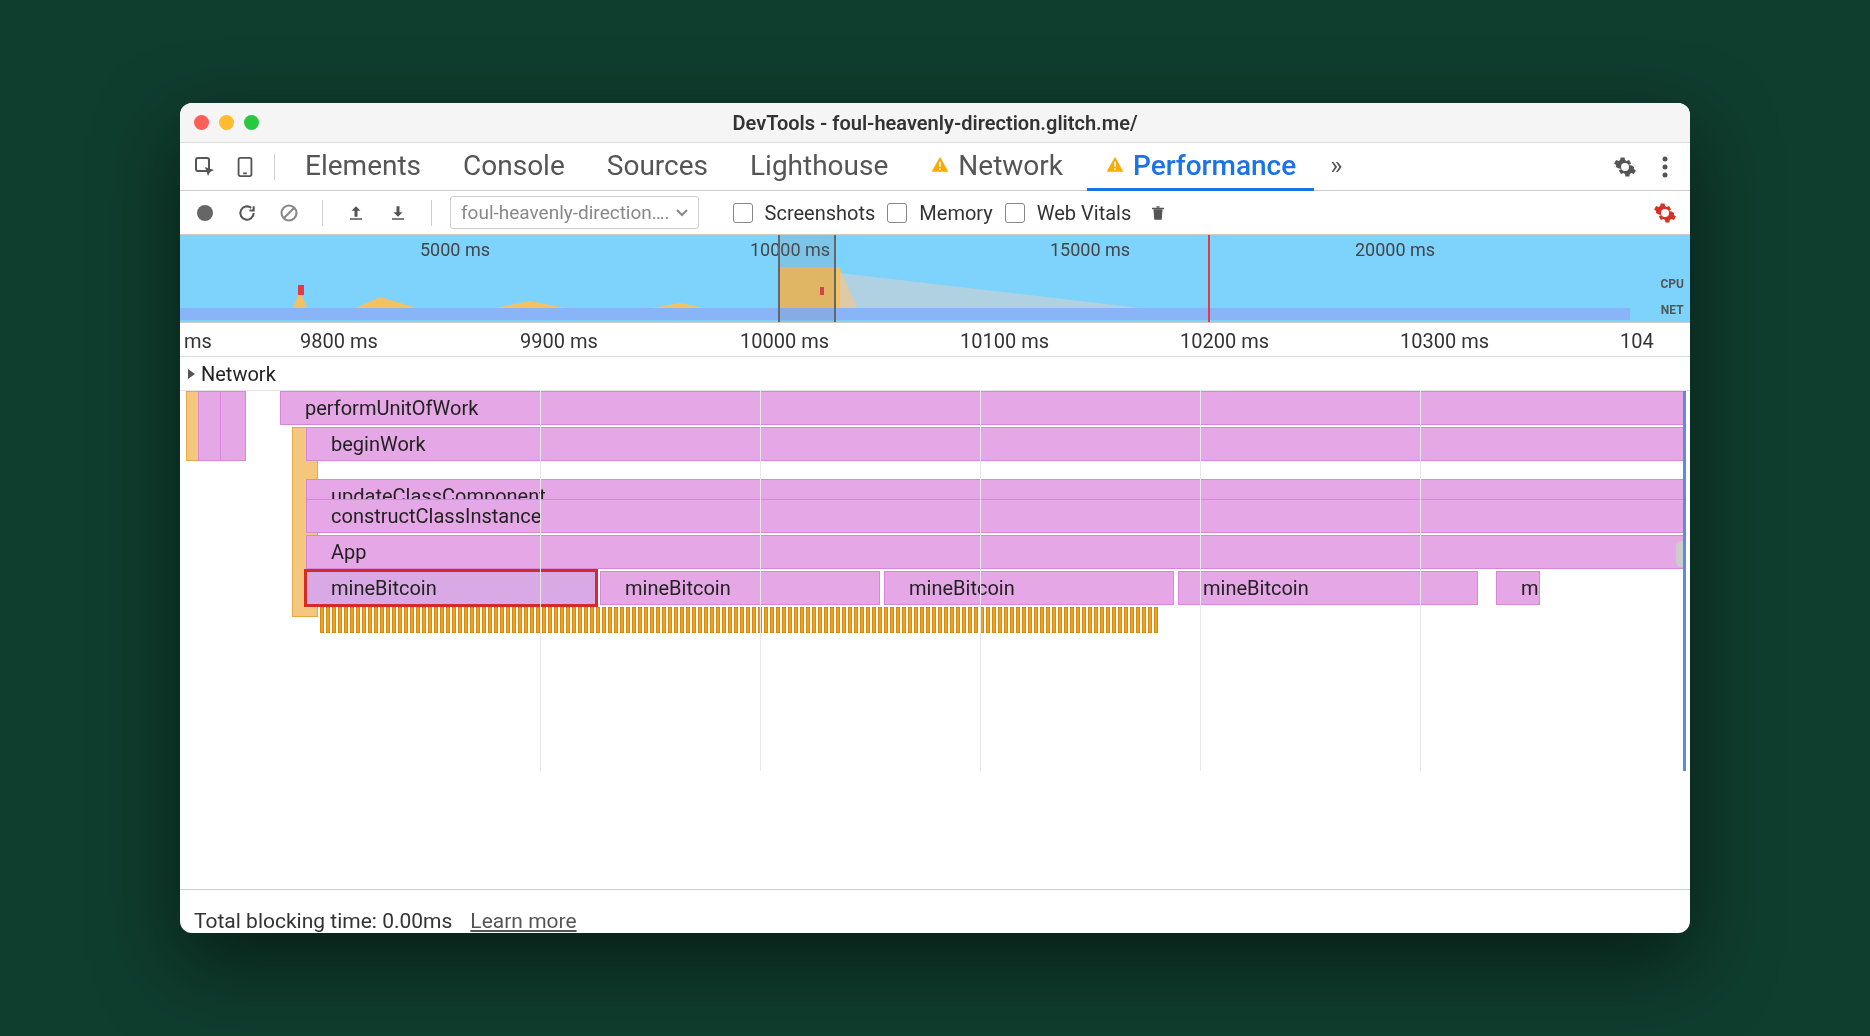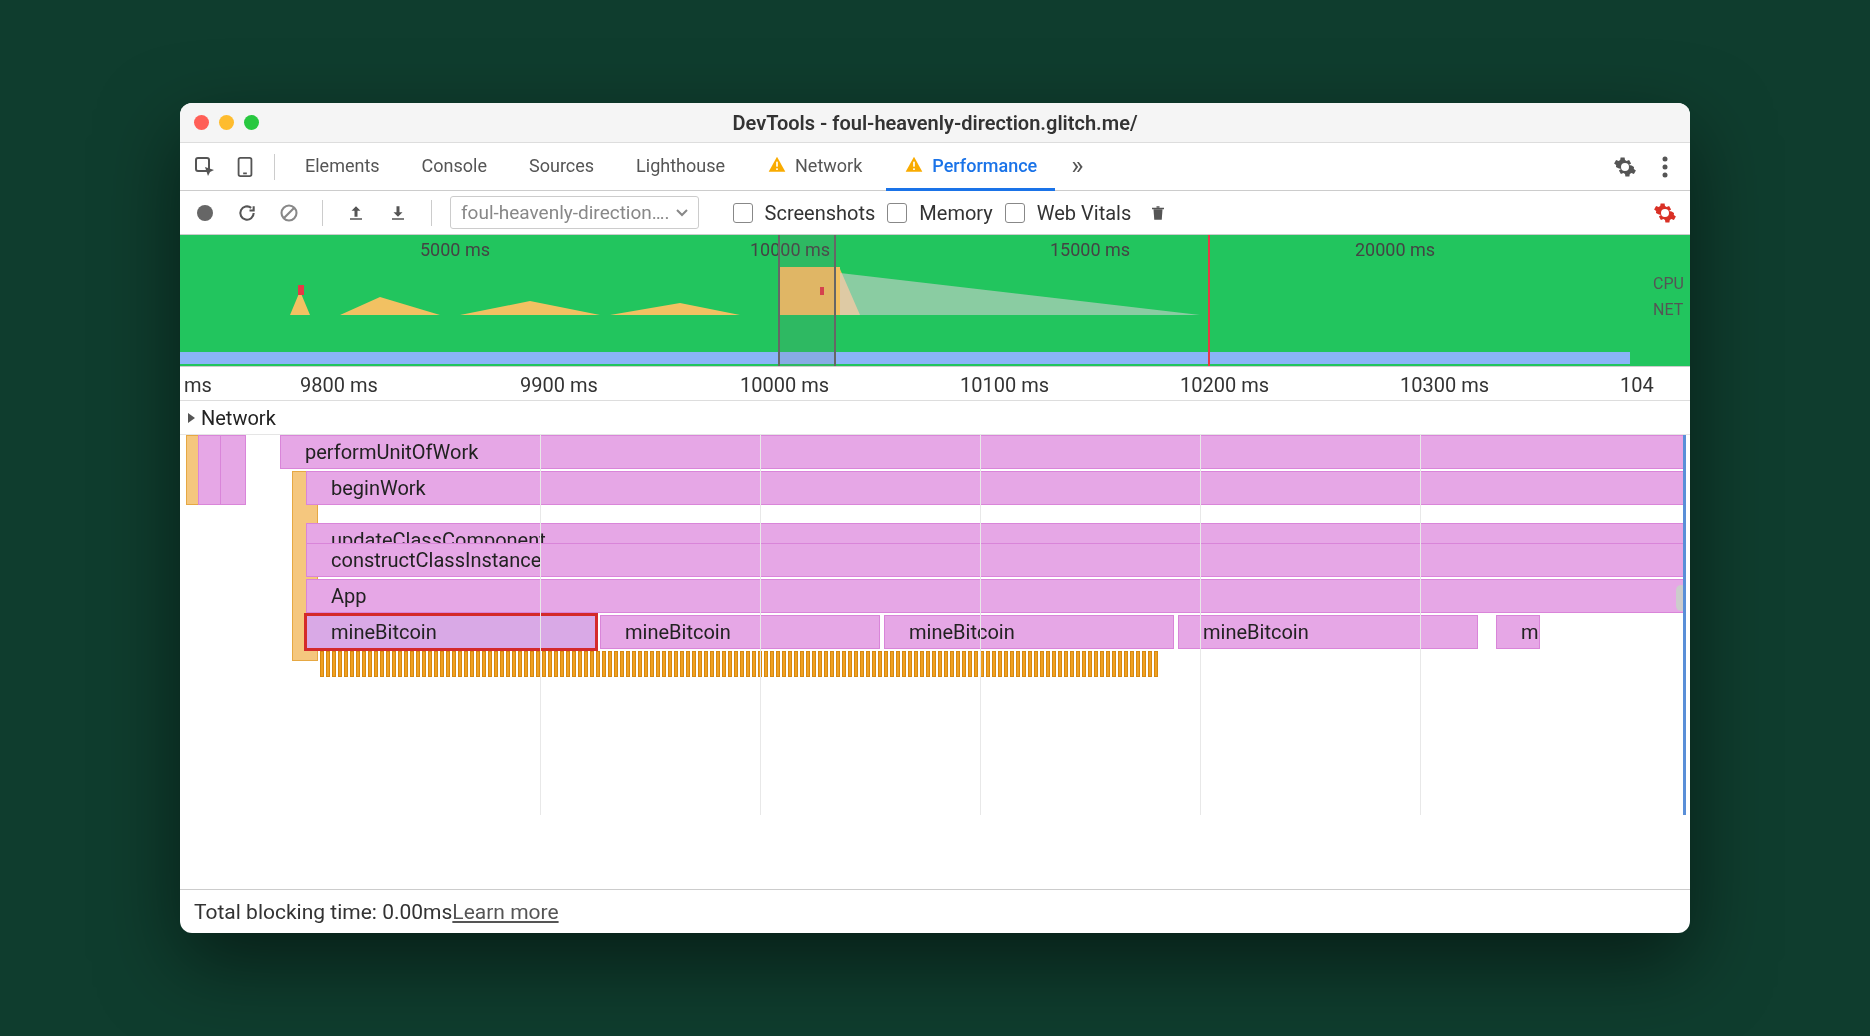--- a/index.html
+++ b/index.html
@@ -6,46 +6,46 @@
 body { background:#0f3d2e; width:1870px; height:1036px; display:flex; align-items:center; justify-content:center; }
 .window { width:1510px; height:830px; background:#fff; border-radius:12px; box-shadow:0 30px 80px rgba(0,0,0,.5); overflow:hidden; display:flex; flex-direction:column; }
 .titlebar { height:40px; background:#f5f5f5; border-bottom:1px solid #ddd; display:flex; align-items:center; padding:16px 14px; position:relative; }
 .traffic { display:flex; gap:10px; }
 .dot { width:15px; height:15px; border-radius:50%; }
 .dot.r{background:#ff5f57;} .dot.y{background:#febc2e;} .dot.g{background:#28c840;}
 .title { position:absolute; left:0; right:0; text-align:center; font-size:20px; color:#333; font-weight:600; pointer-events:none;}
 .tabs { height:48px; display:flex; align-items:center; padding:0 8px; border-bottom:1px solid #ccc; gap:6px; }
 .tabs .ibtn { width:34px; height:34px; display:flex; align-items:center; justify-content:center; color:#555; border-radius:4px; }
 .sep { width:1px; height:26px; background:#ccc; margin:0 6px; }
-.tab { padding:0 18px; height:48px; display:flex; align-items:center; font-size:18px; color:#555; gap:8px; border-bottom:3px solid transparent; }
+.tab { padding:0 18px; height:48px; display:flex; align-items:center; font-size:28px; color:#555; gap:8px; border-bottom:3px solid transparent; }
 .tab.active { color:#1a73e8; border-bottom-color:#1a73e8; font-weight:500;}
 .warn-icon { width:20px; height:20px; }
 .spacer { flex:1; }
 .toolbar { height:44px; display:flex; align-items:center; padding:0 10px; gap:12px; border-bottom:1px solid #ccc; font-size:20px; color:#333;}
 .toolbar .ibtn { width:30px; height:30px; display:flex; align-items:center; justify-content:center; color:#666;}
 .selbox { padding:4px 10px; border:1px solid #ccc; border-radius:3px; color:#888; display:flex; align-items:center; gap:6px; font-size:19px;}
 .cbox { width:20px; height:20px; border:1.5px solid #888; border-radius:3px;}
-.overview { height:132px; background:#22c55e; position:relative; border-bottom:1px solid #ccc;}
-.ov-labels { position:absolute; right:6px; top:36px; font-size:16px; color:#555; text-align:left; line-height:26px; font-weight:400;}
+.overview { height:88px; background:#7dd3fc; position:relative; border-bottom:1px solid #ccc;}
+.ov-labels { position:absolute; right:6px; top:36px; font-size:12px; color:#555; text-align:center; line-height:26px; font-weight:700;}
 .ov-tick { position:absolute; top:4px; font-size:18px; color:#444;}
 .ov-cpu-band{position:absolute;left:0;right:60px;top:32px;height:48px;}
 .ov-net{position:absolute;left:0;right:60px;bottom:2px;height:12px;background:#8ab4f8;}
 .ov-sel{position:absolute;top:0;bottom:0;border-left:2px solid #666;border-right:2px solid #666;}
 .ov-redline{position:absolute;top:0;bottom:0;width:2px;background:#e63946;}
 .ruler { height:34px; display:flex; position:relative; border-bottom:1px solid #ddd; font-size:20px; color:#333;}
 .ruler span{position:absolute; top:6px;}
 .section-row{height:34px;display:flex;align-items:center;padding:0 8px;font-size:20px;color:#222;gap:6px;border-bottom:1px solid #e5e5e5;}
 .flame { position:relative; height:380px; background:#fff; }
 .fbar{position:absolute;height:34px;background:#e6a7e6;border:1px solid #d985d9;font-size:20px;color:#222;padding-left:24px;display:flex;align-items:center;overflow:hidden;white-space:nowrap;}
 .forange{background:#f5c77e;border-color:#e6a843;width:10px;}
 .highlight-box{position:absolute;border:3px solid #d42a2a;}
 .microbars{position:absolute;height:26px;display:flex;gap:2px;}
 .microbars i{width:4px;background:#f0a020;border:1px solid #d68810;}
 .pillbar{position:absolute;right:4px;width:10px;height:26px;background:#ccc;border-radius:5px;}
-.footer{height:44px;border-top:1px solid #ccc;display:flex;align-items:center;padding:0 14px;font-size:21px;color:#333;}
+.footer{height:44px;border-top:1px solid #ccc;display:flex;align-items:flex-end;padding:0 14px;font-size:21px;color:#333;gap:18px;}
 .footer a{color:#555;text-decoration:underline;}
 .chev{width:0;height:0;border-left:7px solid #555;border-top:5px solid transparent;border-bottom:5px solid transparent;}
 svg{display:block;}
 </style>
 </head>
 <body>
 
 <div class="window">
 
   <div class="titlebar">

